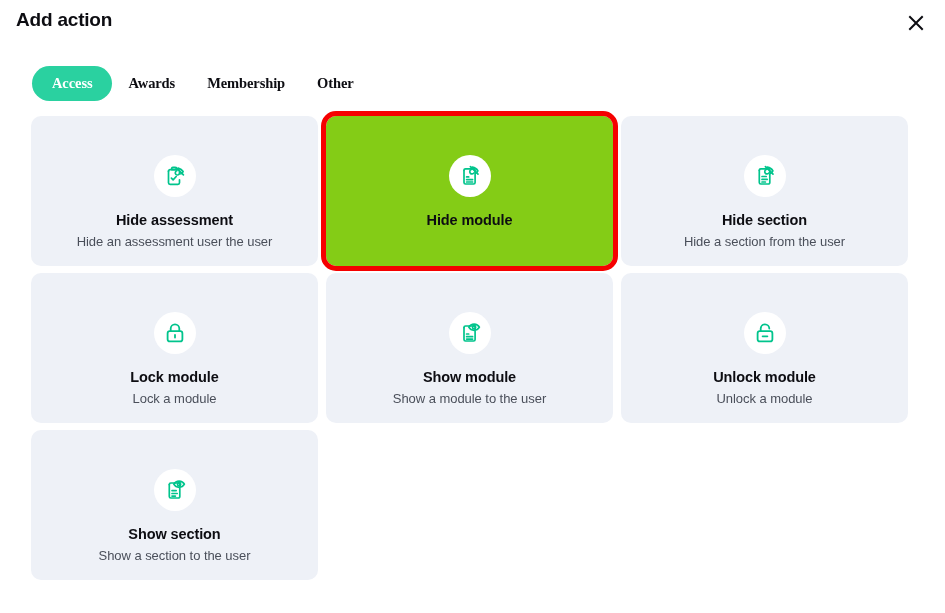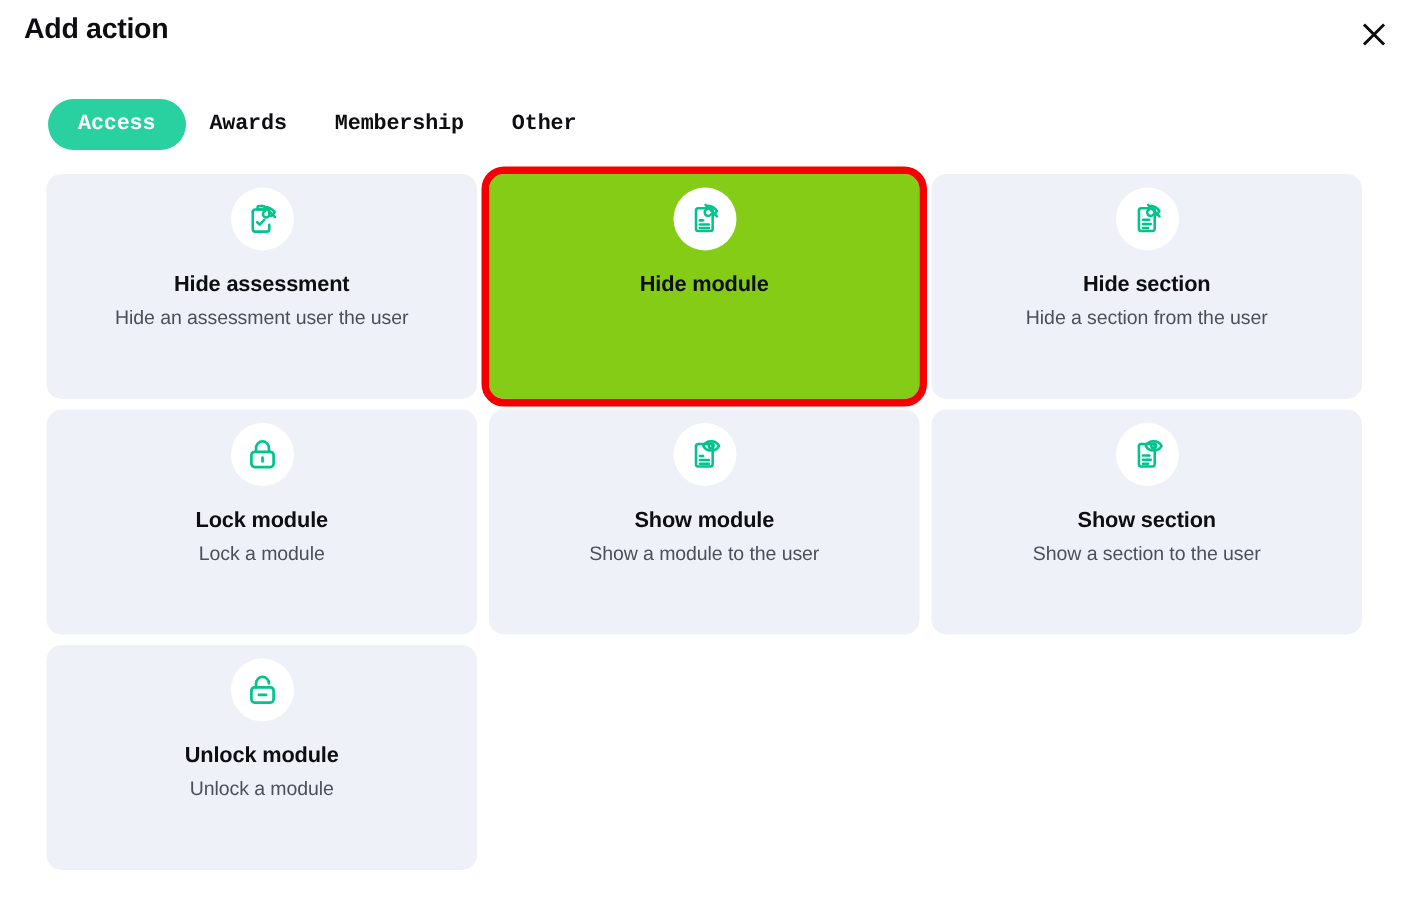--- a/index.html
+++ b/index.html
@@ -65,21 +65,21 @@
     font-size: 14.5px;
     font-weight: bold;
     color: #0d0d12;
     padding: 9px 16px;
     border-radius: 999px;
     background: transparent;
     border: none;
     cursor: pointer;
     white-space: nowrap;
     letter-spacing: -0.1px;
-    font-family: Liberation Mono, monospace;
+    font-family: Liberation Serif, serif;
     text-align: right;
   }
 
   .tab.active {
     background: #2ad1a0;
     color: #ffffff;
     padding: 9px 20px;
   }
 
   
@@ -95,21 +95,21 @@
     row-gap: 7px;
   }
 
   .card {
     position: relative;
     background: #eef1f7;
     border-radius: 10px;
     display: flex;
     flex-direction: column;
     align-items: center;
-    padding-top: 9px;
+    padding-top: 39px;
     cursor: pointer;
   }
 
   .card.highlighted {
     outline: 5px solid #f50000;
     outline-offset: 0px;
     border-radius: 10px;
     background: #84cc16;
   }
 
@@ -246,41 +246,41 @@
         <path d="M21.4 6.2c-1-1.8-3-3.1-5.3-3.1s-4.3 1.3-5.3 3.1c1 1.8 3 3.1 5.3 3.1s4.3-1.3 5.3-3.1z"></path>
         <circle cx="16.1" cy="6.2" r="1.6"></circle>
       </svg>
     </div>
     <div class="card-title">Show module</div>
     <div class="card-desc">Show a module to the user</div>
   </div>
 
   <div class="card">
     <div class="card-icon-circle">
+      <svg width="24" height="24" viewBox="0 0 24 24" fill="none" stroke="#00c48c" stroke-width="1.8" stroke-linecap="round" stroke-linejoin="round">
+        <rect x="4.6" y="10.2" width="14.8" height="10.2" rx="2.2"></rect>
+        <path d="M7.7 10.2V7.6a4.3 4.3 0 0 1 8.6 0"></path>
+        <path d="M9.6 15.3h4.8"></path>
+      </svg>
+    </div>
+    <div class="card-title">Unlock module</div>
+    <div class="card-desc">Unlock a module</div>
+  </div>
+
+  <div class="card">
+    <div class="card-icon-circle">
       <svg width="24" height="24" viewBox="0 0 24 24" fill="none" stroke="#00c48c" stroke-width="1.7" stroke-linecap="round" stroke-linejoin="round">
         <path d="M6.3 6.5v12a1.5 1.5 0 0 0 1.5 1.5h7.5a1.5 1.5 0 0 0 1.5-1.5v-8.3"></path>
         <path d="M16.8 8.5V6.5a1.5 1.5 0 0 0-1.5-1.5H7.8A1.5 1.5 0 0 0 6.3 6.5"></path>
         <path d="M9 12.6h4.2"></path>
         <path d="M9 15.5h5.2"></path>
         <path d="M9 18.1h3.4"></path>
         <path d="M21.4 6.2c-1-1.8-3-3.1-5.3-3.1s-4.3 1.3-5.3 3.1c1 1.8 3 3.1 5.3 3.1s4.3-1.3 5.3-3.1z"></path>
         <circle cx="16.1" cy="6.2" r="1.6"></circle>
       </svg>
     </div>
     <div class="card-title">Show section</div>
     <div class="card-desc">Show a section to the user</div>
   </div>
 
-  <div class="card">
-    <div class="card-icon-circle">
-      <svg width="24" height="24" viewBox="0 0 24 24" fill="none" stroke="#00c48c" stroke-width="1.8" stroke-linecap="round" stroke-linejoin="round">
-        <rect x="4.6" y="10.2" width="14.8" height="10.2" rx="2.2"></rect>
-        <path d="M7.7 10.2V7.6a4.3 4.3 0 0 1 8.6 0"></path>
-        <path d="M9.6 15.3h4.8"></path>
-      </svg>
-    </div>
-    <div class="card-title">Unlock module</div>
-    <div class="card-desc">Unlock a module</div>
-  </div>
-
   <div class="card empty"></div>
 
 </div>
 
 </body></html>

